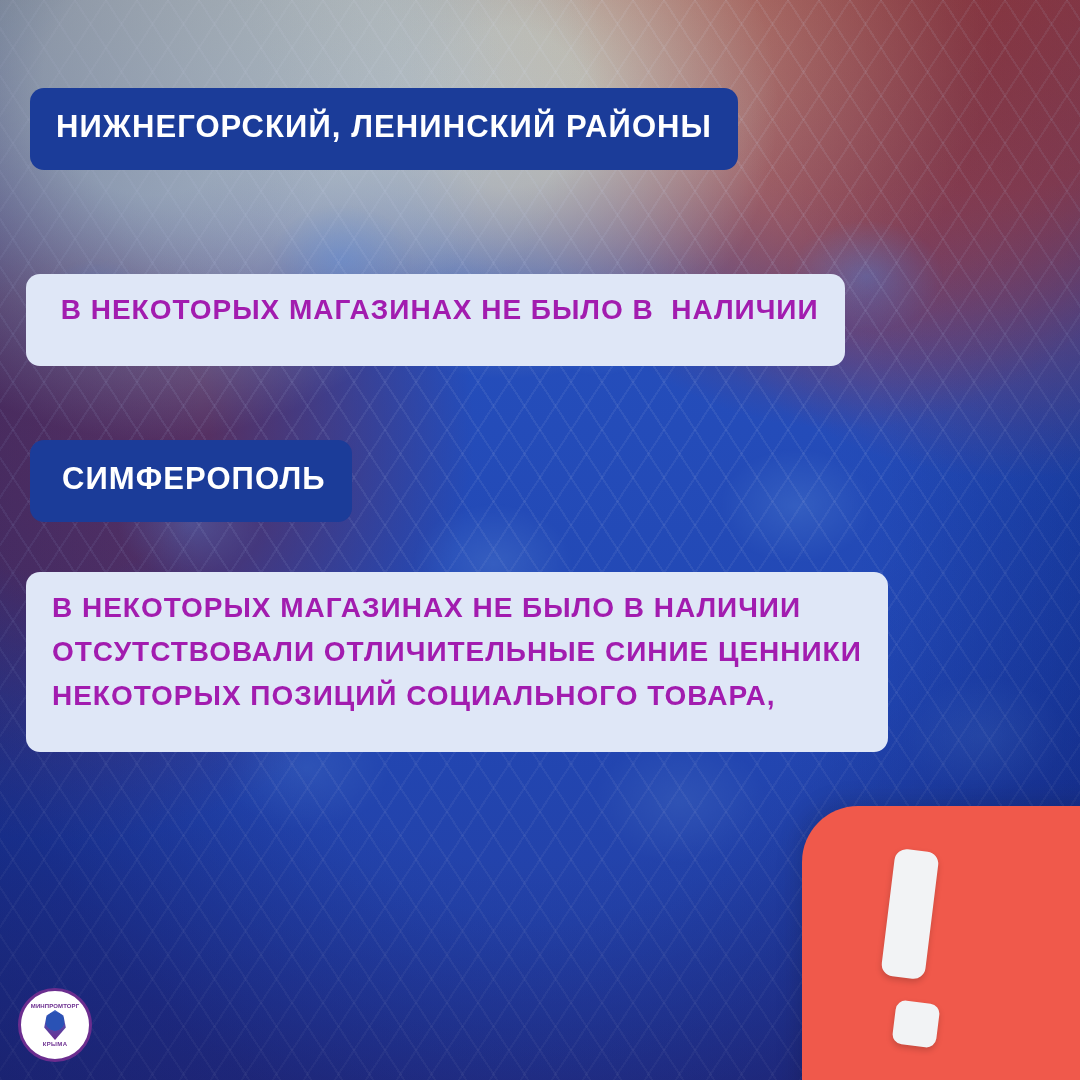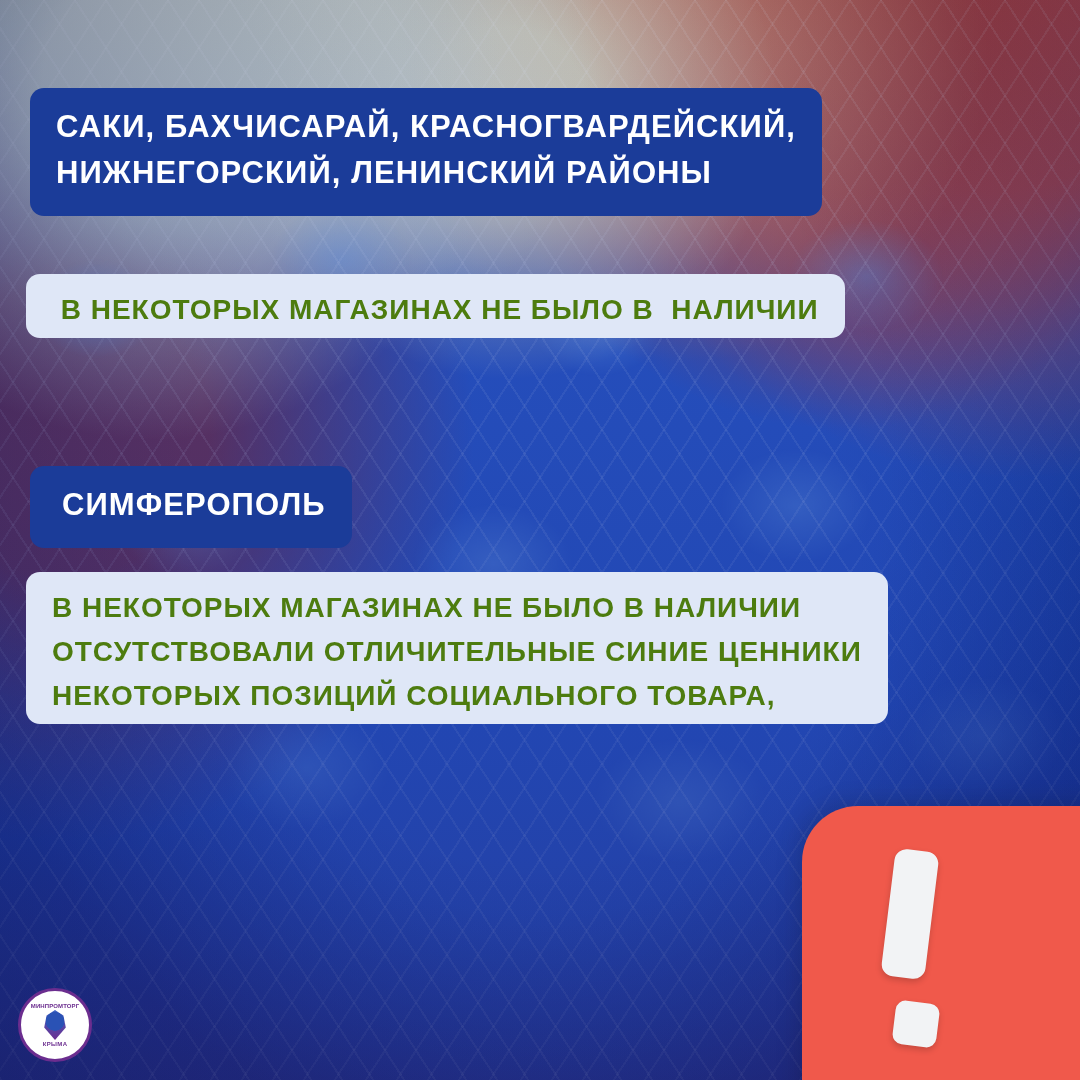--- a/index.html
+++ b/index.html
@@ -98,31 +98,31 @@
     padding: 16px 26px 20px 26px;
   }
   .pill-dark .line {
     font-size: 31px;
     line-height: 46px;
   }
 
   
   .pill-light {
     background: #dfe7f7;
-    color: #4d7c0f;
-    padding: 14px 26px 6px 26px;
+    color: #a21caf;
+    padding: 14px 26px 34px 26px;
   }
   .pill-light .line {
     font-size: 28px;
     line-height: 44px;
   }
 
   #block-region-1 { left: 30px; top: 88px; }
   #block-text-1   { left: 26px; top: 274px; }
-  #block-region-2 { left: 30px; top: 466px; padding-left: 32px; }
+  #block-region-2 { left: 30px; top: 440px; padding-left: 32px; }
   #block-text-2   { left: 26px; top: 572px; }
 
   
   .alert-badge {
     position: absolute;
     right: -22px;
     bottom: -26px;
     width: 300px;
     height: 300px;
     background: #f0594b;
@@ -199,21 +199,20 @@
 
   <div class="bg-base"></div>
   <div class="bg-lumps"></div>
   <div class="bg-net"></div>
   <div class="bg-blue-wash"></div>
   <div class="bg-vignette"></div>
 
   <div class="content">
 
     <div class="block pill-dark" id="block-region-1">
-      <span class="line">САКИ, БАХЧИСАРАЙ, КРАСНОГВАРДЕЙСКИЙ,</span>
       <span class="line">НИЖНЕГОРСКИЙ, ЛЕНИНСКИЙ РАЙОНЫ</span>
     </div>
 
     <div class="block pill-light" id="block-text-1">
       <span class="line"> В НЕКОТОРЫХ МАГАЗИНАХ НЕ БЫЛО В  НАЛИЧИИ</span>
     </div>
 
     <div class="block pill-dark" id="block-region-2">
       <span class="line">СИМФЕРОПОЛЬ</span>
     </div>

